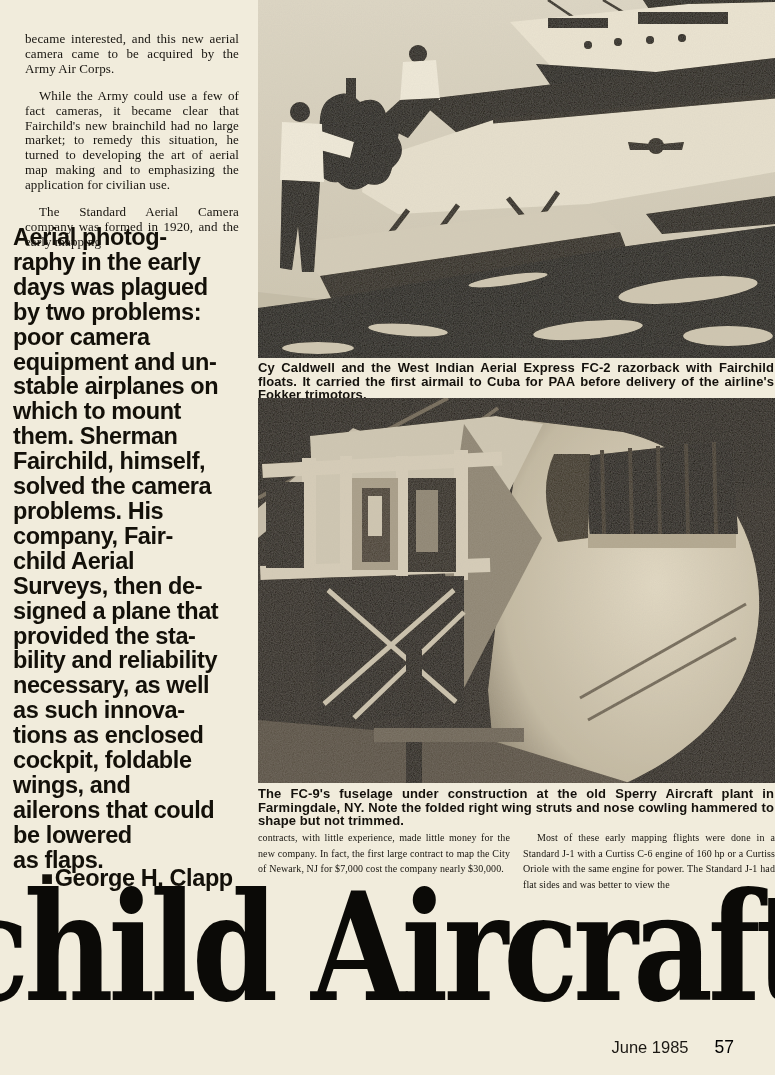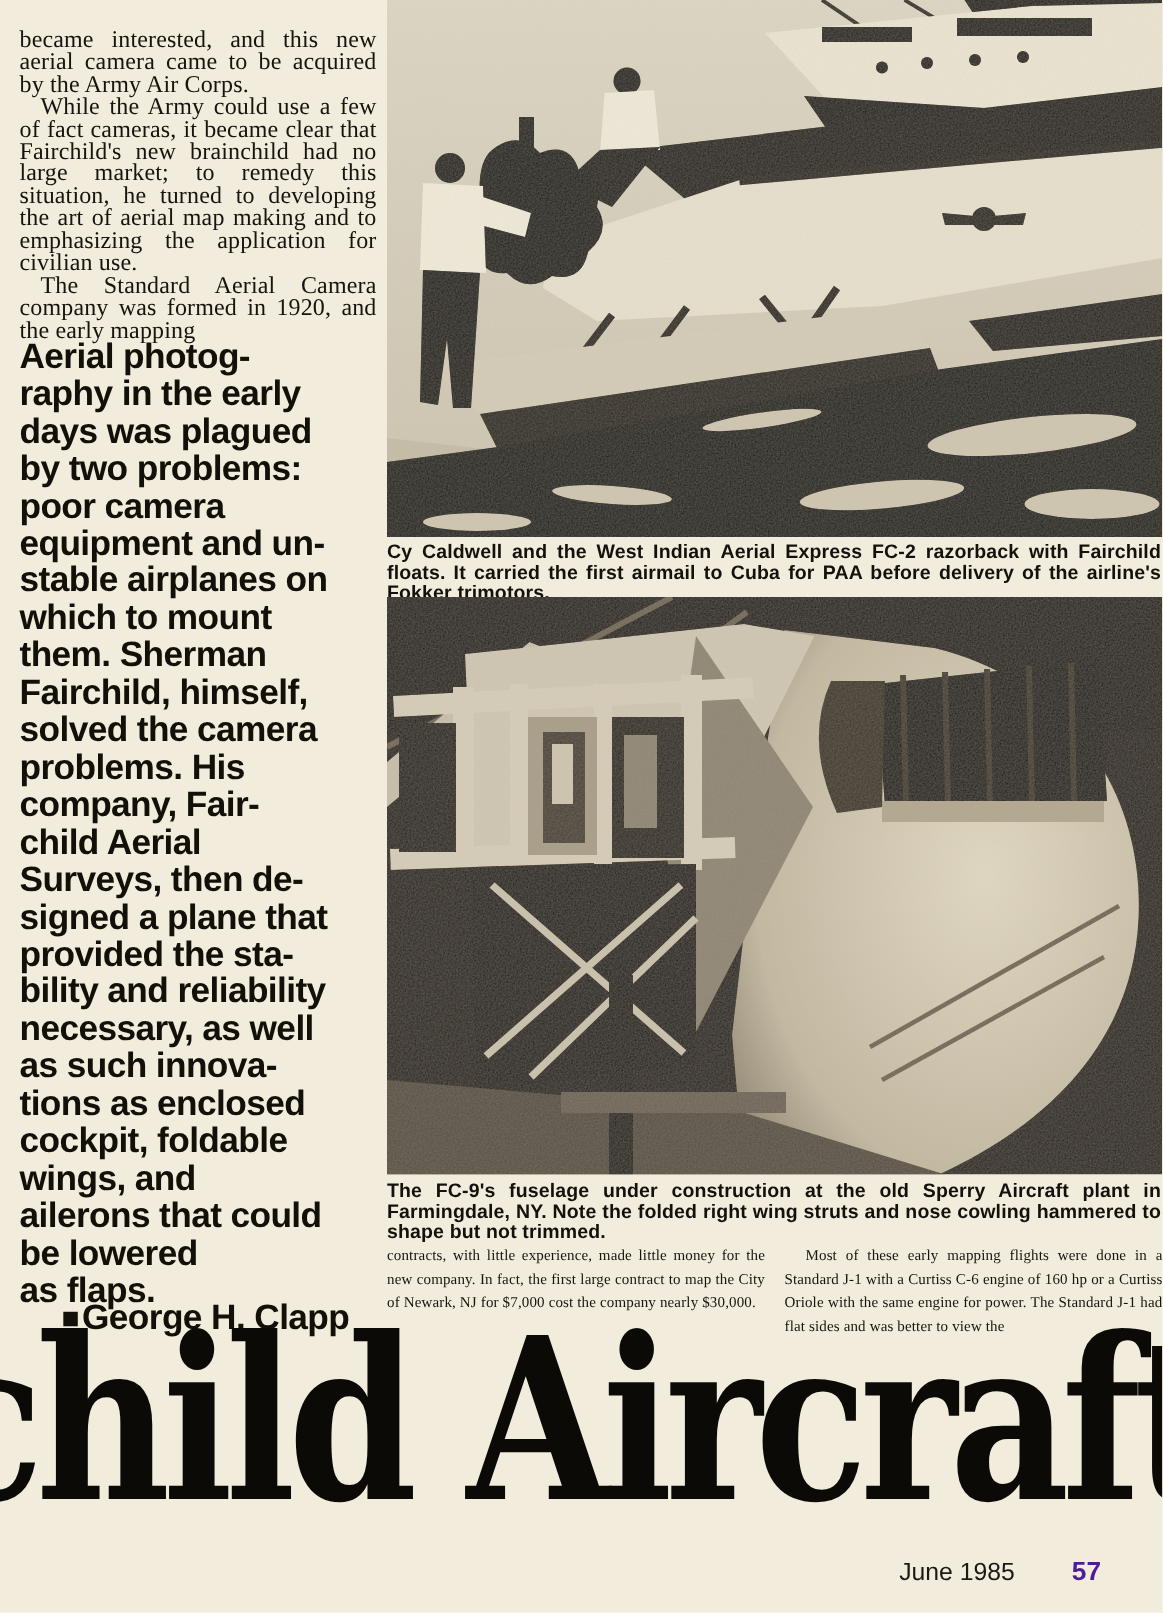--- a/index.html
+++ b/index.html
@@ -7,21 +7,21 @@
     position:relative;
     width:775px;height:1075px;
     background:#f1ecdc;
     overflow:hidden;
     font-family:"Liberation Serif", serif;
     color:#17140f;
   }
   
   .left-col{position:absolute;left:13px;top:20px;width:238px;}
   .body-par{
-    font-size:16px;line-height:14.9px;text-align:justify;margin:0;
+    font-size:13px;line-height:14.9px;text-align:justify;margin:12px;
     letter-spacing:0.1px;
   }
   .body-par.indent{text-indent:14px;}
   .pull-quote{
     position:absolute;left:13px;top:225px;width:244px;
     font-family:"Liberation Sans", sans-serif;
     font-weight:bold;font-size:23.5px;line-height:24.9px;
     letter-spacing:-0.4px;white-space:pre-line;color:#131009;
   }
   .attribution{
@@ -61,24 +61,24 @@
     margin-left:-46px;
     font-family:"DejaVu Serif", serif;font-weight:bold;
     font-size:150px;line-height:150px;letter-spacing:-6px;
     color:#0b0a07;
     transform:scaleX(0.82);transform-origin:0 0;
   }
   
   .footer{
     position:absolute;right:41px;top:1037px;
     font-family:"Liberation Sans", sans-serif;
-    display:flex;align-items:baseline;gap:38px;
+    display:flex;align-items:baseline;gap:26px;
   }
   .issue-date{font-size:16.5px;color:#1c1914;}
-  .page-number{font-size:17.5px;font-weight:bold;color:#4c1d95;}
+  .page-number{font-size:17.5px;font-weight:normal;color:#000000;}
 </style>
 </head>
 <body>
 
 <div class="page">
 
   <div class="left-col">
     <p class="body-par">became interested, and this new aerial camera came to be acquired by the Army Air Corps.</p>
     <p class="body-par indent">While the Army could use a few of fact cameras, it became clear that Fairchild's new brainchild had no large market; to remedy this situation, he turned to developing the art of aerial map making and to emphasizing the application for civilian use.</p>
     <p class="body-par indent">The Standard Aerial Camera company was formed in 1920, and the early mapping</p>

